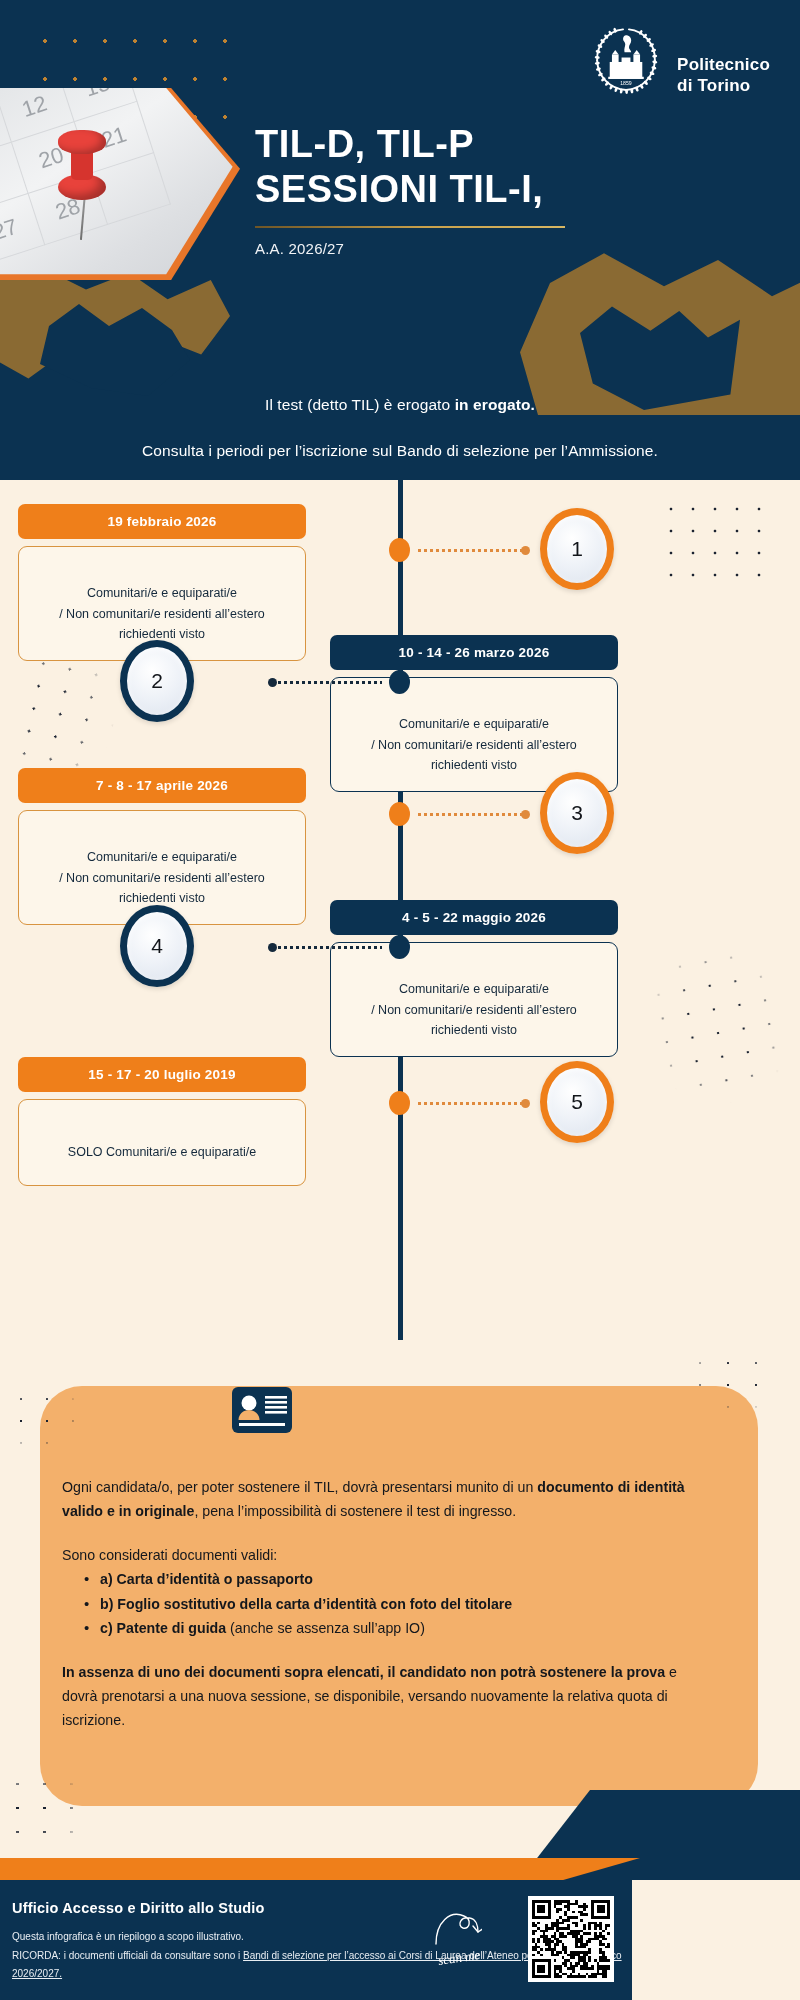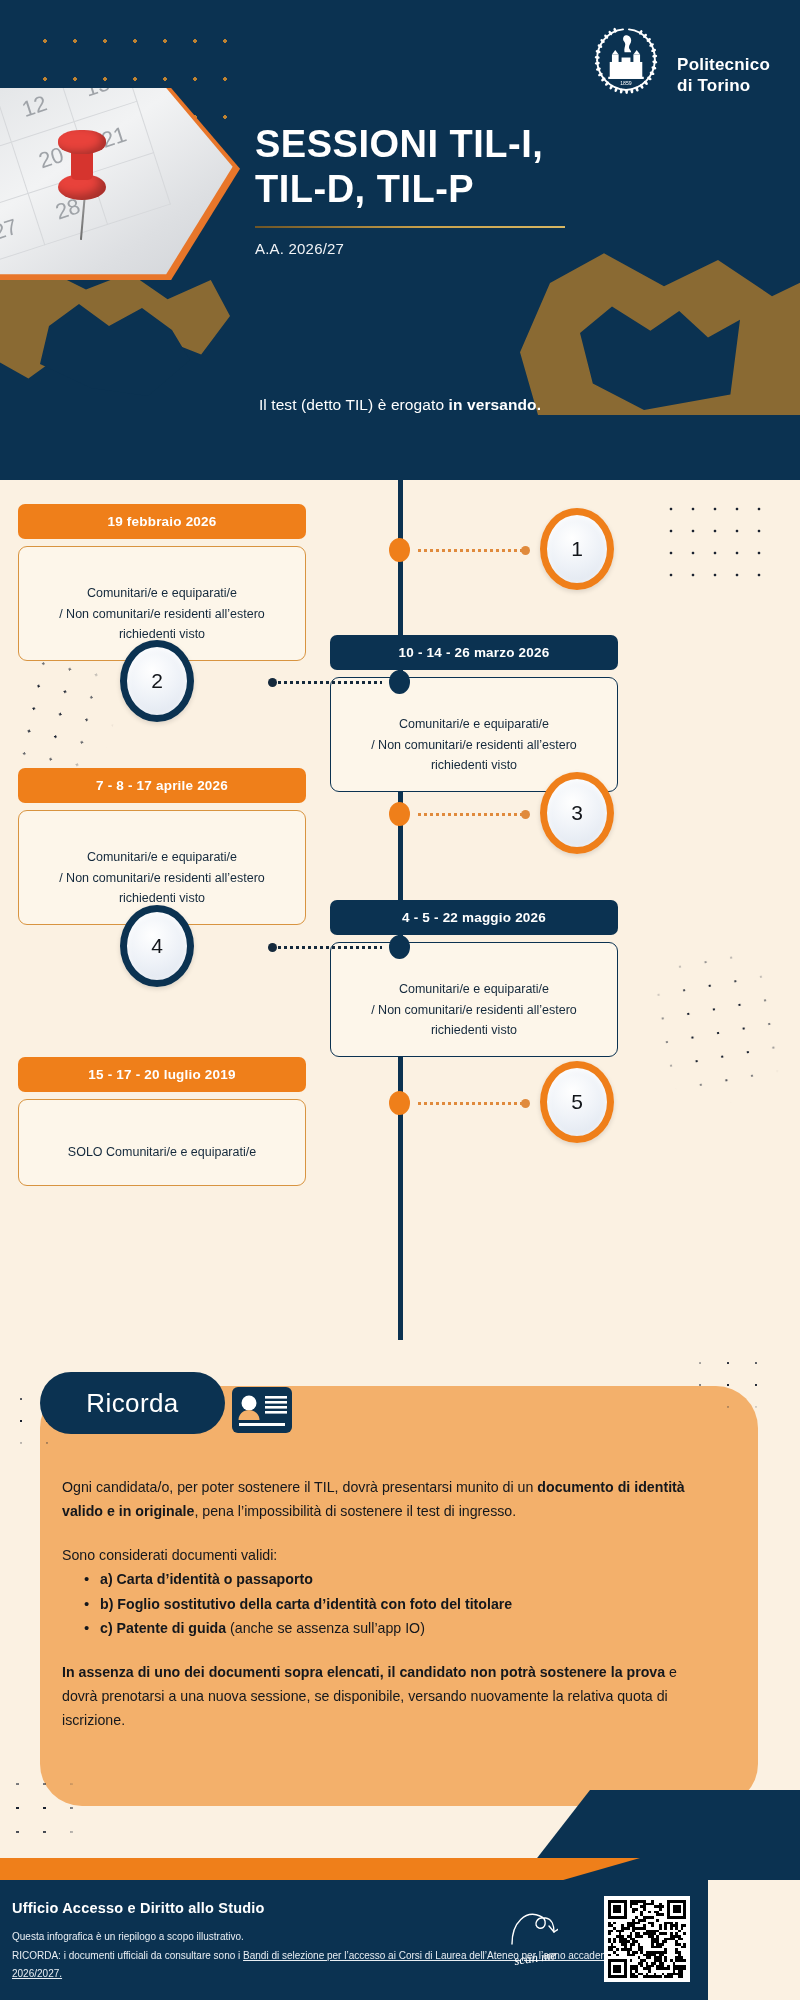--- a/index.html
+++ b/index.html
@@ -270,21 +270,21 @@
   .dots-ric2 {
     position: absolute; right: 24px; top: 1352px; width: 90px; height: 58px;
     background-image: radial-gradient(#1A2230 1.4px, transparent 1.5px);
     background-size: 28px 22px;
     -webkit-mask-image: radial-gradient(ellipse at 55% 45%, #000 30%, transparent 78%);
             mask-image: radial-gradient(ellipse at 55% 45%, #000 30%, transparent 78%);
   }
 
   
   .footer {
-    position: absolute; left: 0; bottom: 0; width: 708px; height: 120px;
+    position: absolute; left: 0; bottom: 0; width: 632px; height: 120px;
     background: #0B3251;
   }
   .footer-diag {
     position: absolute; left: 0; bottom: 120px; width: 800px; height: 90px;
     overflow: hidden;
   }
   .foot-navy-wedge {
     position: absolute; right: 0; bottom: 0; width: 280px; height: 90px;
     background: #0B3251;
     clip-path: polygon(25% 0%, 100% 0%, 100% 100%, 0% 100%);
@@ -420,31 +420,32 @@
         </g>
       </svg>
       <div class="brand-name">
         <div>Politecnico</div>
         <div>di Torino</div>
       </div>
     </div>
 
     <div class="title-block">
       <div class="main-title">
+        <div>TIL-D, TIL-P</div>
         <div>SESSIONI TIL-I,</div>
-        <div>TIL-D, TIL-P</div>
       </div>
       <div class="title-rule"></div>
       <div class="aa">A.A. 2026/27</div>
     </div>
 
     <div class="intro">
       <div class="intro-1">
-        <span>Il test (detto TIL) è erogato </span><b>in versando.</b>
-      </div>
+        <span>Il test (detto TIL) è erogato </span><b>in erogato.</b>
+      </div>
+      <div class="intro-2">Consulta i periodi per l’iscrizione sul Bando di selezione per l’Ammissione.</div>
     </div>
   </div>
 
   <div class="timeline">
     <div class="tl-spine"></div>
     <div class="dots-a"></div>
     <div class="dots-b"></div>
     <div class="dots-c"></div>
 
     <div class="tl-item" style="top:0;">
@@ -508,21 +509,20 @@
     </div>
   </div>
 
   <div class="ricorda-sec">
     <div class="ricorda-panel"></div>
   </div>
 
   <div class="dots-ric"></div>
   <div class="dots-ric2"></div>
 
-  <div class="ricorda-tag">Ricorda</div>
 
   <svg class="id-icon" viewBox="0 0 60 46">
     <rect x="0" y="0" width="60" height="46" rx="6" fill="#0B3251"></rect>
     <circle cx="17" cy="16" r="7.5" fill="#FFFFFF"></circle>
     <path d="M6.5 33 c0-6 5-10 10.5-10 s10.5 4 10.5 10 z" fill="#F3B06B"></path>
     <rect x="33" y="9" width="22" height="2.6" fill="#FFFFFF"></rect>
     <rect x="33" y="14" width="22" height="2.6" fill="#FFFFFF"></rect>
     <rect x="33" y="19" width="22" height="2.6" fill="#FFFFFF"></rect>
     <rect x="33" y="24" width="22" height="2.6" fill="#FFFFFF"></rect>
     <rect x="7" y="36" width="46" height="3" fill="#FFFFFF"></rect>

